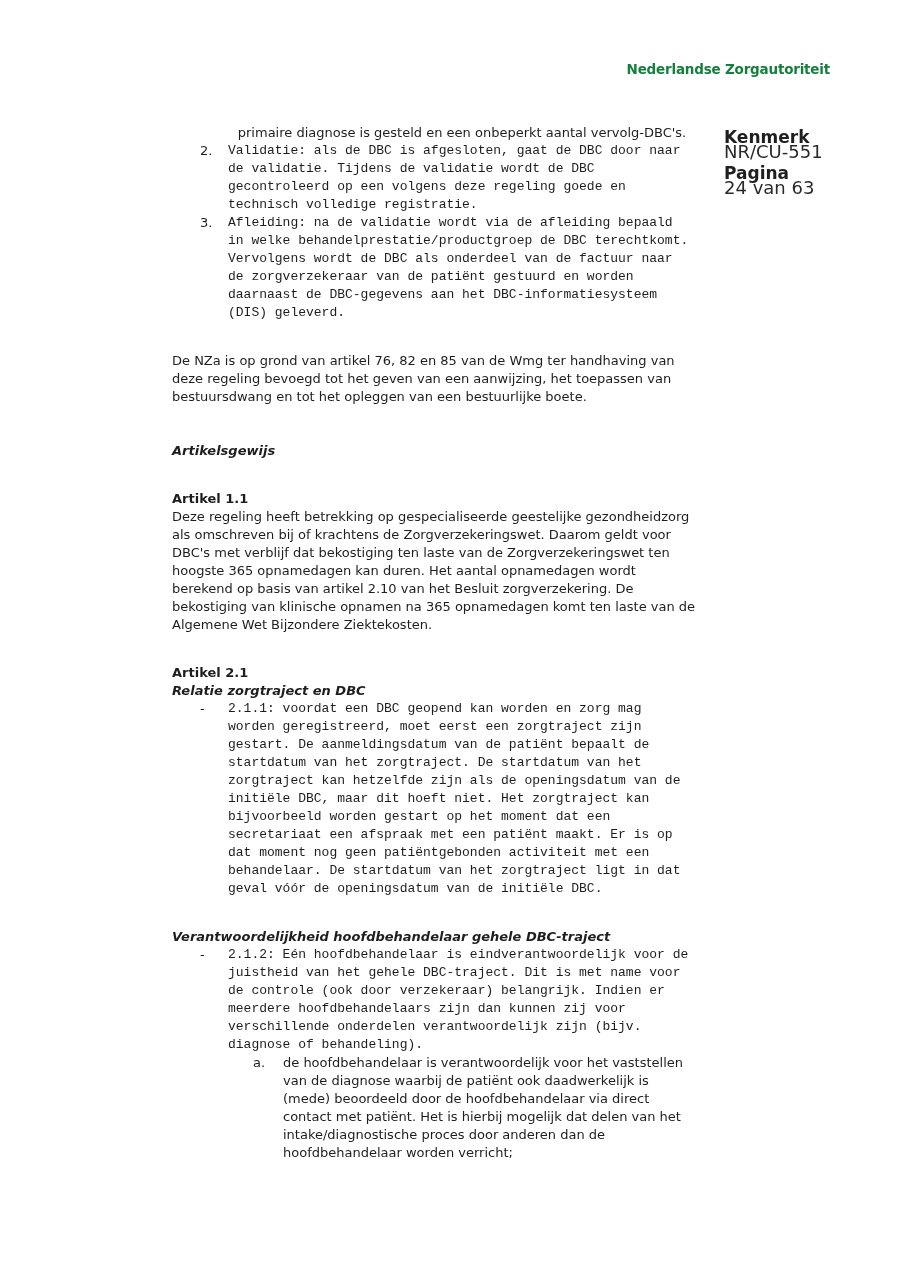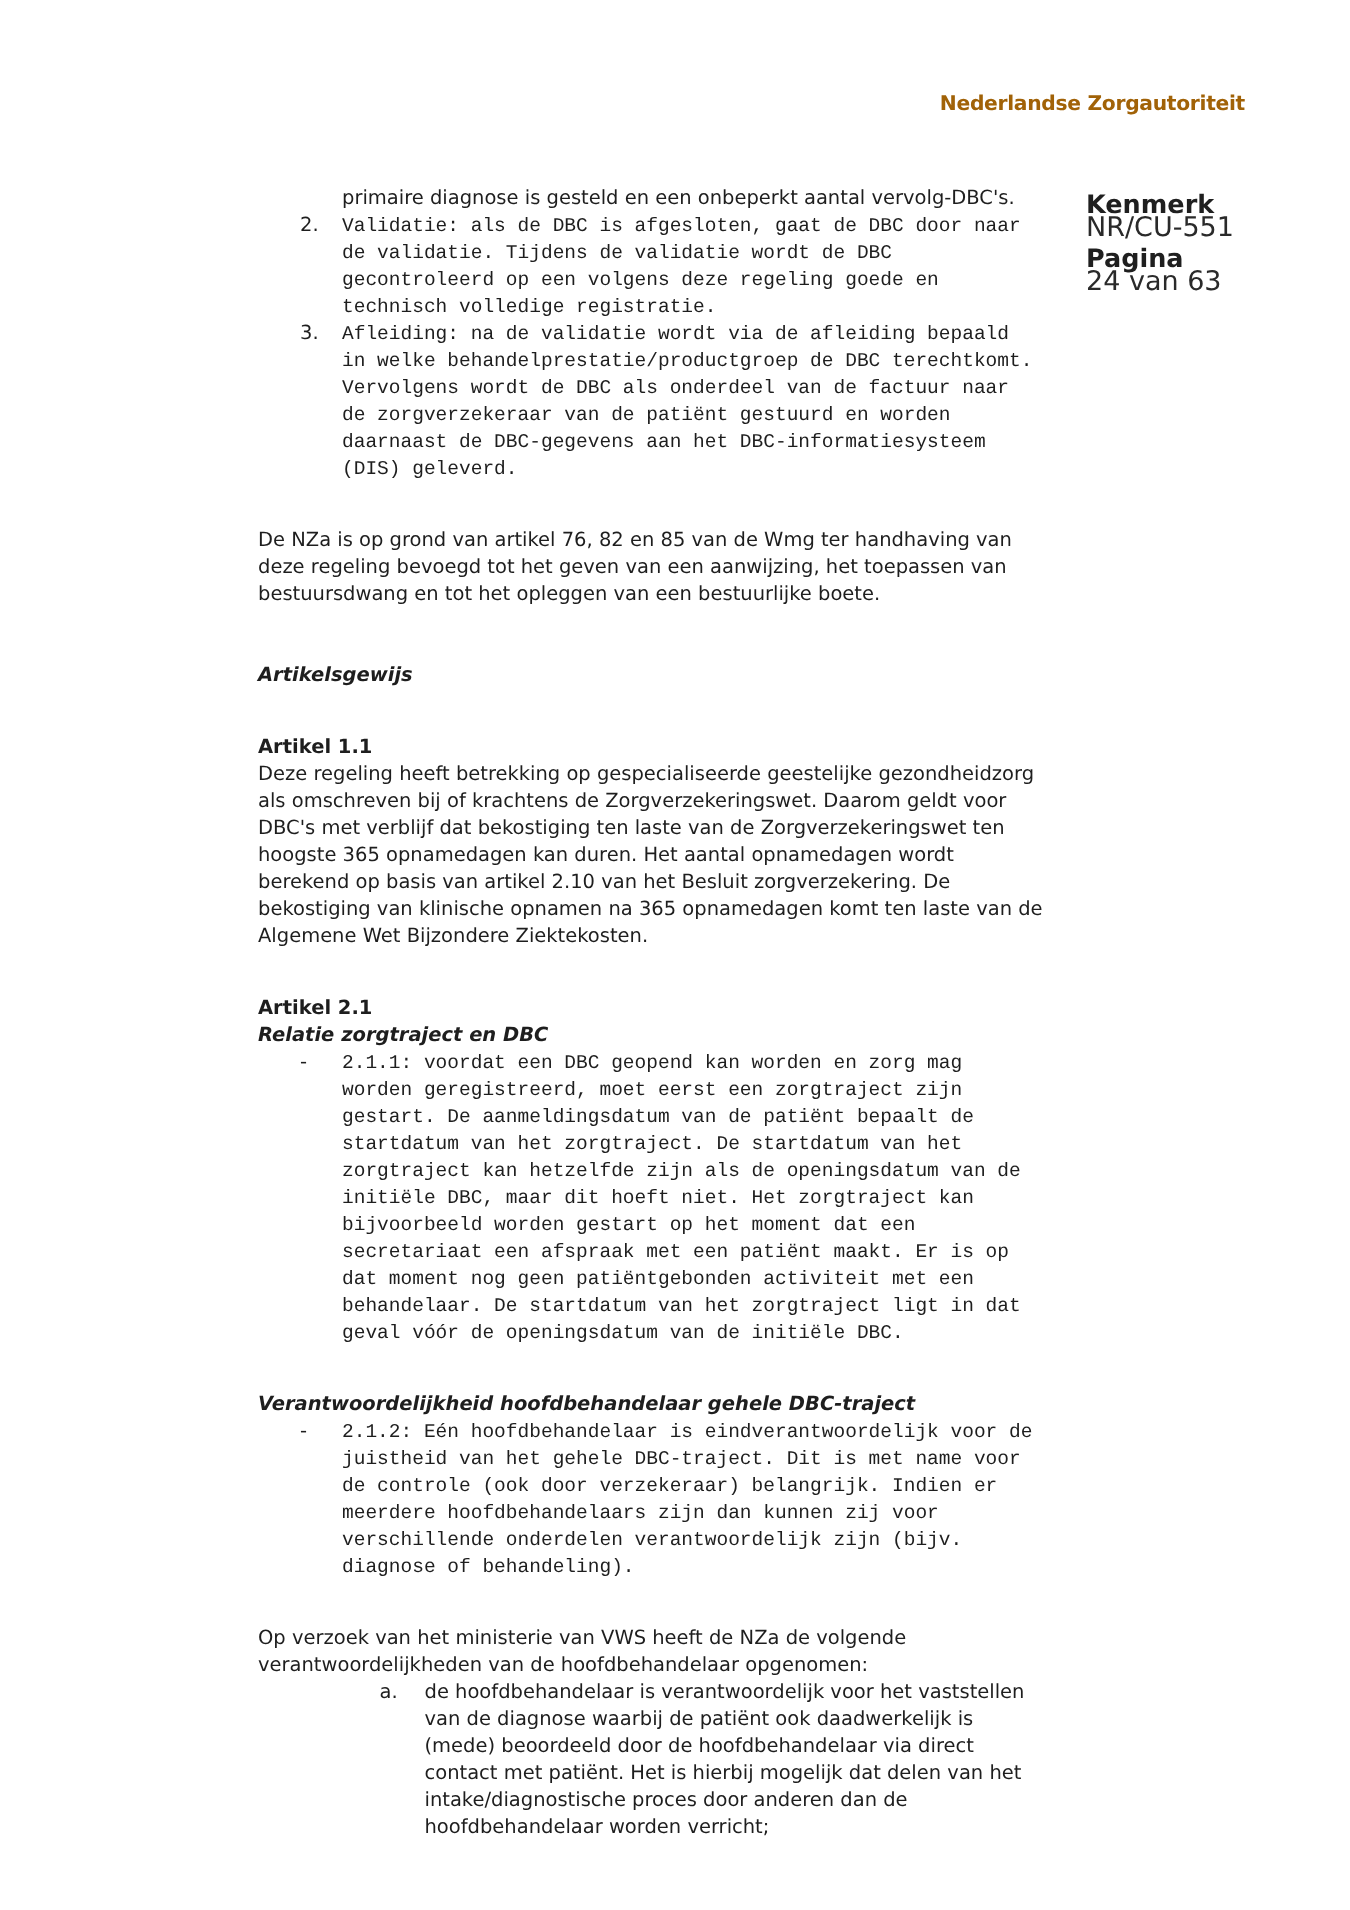--- a/index.html
+++ b/index.html
@@ -12,21 +12,21 @@
     position: relative;
     width: 900px; height: 1273px;
     background: #ffffff;
     overflow: hidden;
   }
   .logo {
     position: absolute;
     top: 61px; right: 70px;
     font-size: 13.5px;
     font-weight: 700;
-    color: #a16207;
+    color: #15803d;
     letter-spacing: -0.2px;
   }
   .side {
     position: absolute;
     left: 724px; top: 130px;
     width: 140px;
     color: #2a2a2a;
   }
   .side-label {
     font-size: 17px;
@@ -47,21 +47,21 @@
     font-size: 13px;
     line-height: 18px;
     color: #1e1e1e;
   }
   .li { display: flex; }
   .li .num {
     flex: 0 0 28px;
     margin-left: 28px;
   }
   .li .li-text { flex: 1; font-family: Liberation Mono, monospace; }
-  .indent-tail { margin-left: 56px; }
+  .indent-tail { margin-left: 56px; text-align: center; }
   .para { margin: 0; }
   .gap-1 { margin-top: 30px; }
   .gap-2 { margin-top: 36px; }
   .h-italic {
     font-style: italic;
     font-weight: 700;
   }
   .h-bold { font-weight: 700; }
   .sub-li {
     display: flex;
@@ -113,21 +113,20 @@
       <span class="li-text">2.1.1: voordat een DBC geopend kan worden en zorg mag worden geregistreerd, moet eerst een zorgtraject zijn gestart. De aanmeldingsdatum van de patiënt bepaalt de startdatum van het zorgtraject. De startdatum van het zorgtraject kan hetzelfde zijn als de openingsdatum van de initiële DBC, maar dit hoeft niet. Het zorgtraject kan bijvoorbeeld worden gestart op het moment dat een secretariaat een afspraak met een patiënt maakt. Er is op dat moment nog geen patiëntgebonden activiteit met een behandelaar. De startdatum van het zorgtraject ligt in dat geval vóór de openingsdatum van de initiële DBC.</span>
     </div>
 
     <div class="h-italic gap-1">Verantwoordelijkheid hoofdbehandelaar gehele DBC-traject</div>
 
     <div class="li">
       <span class="num">-</span>
       <span class="li-text">2.1.2: Eén hoofdbehandelaar is eindverantwoordelijk voor de juistheid van het gehele DBC-traject. Dit is met name voor de controle (ook door verzekeraar) belangrijk. Indien er meerdere hoofdbehandelaars zijn dan kunnen zij voor verschillende onderdelen verantwoordelijk zijn (bijv. diagnose of behandeling).</span>
     </div>
 
-    <p class="para gap-1 indent-tail">Op verzoek van het ministerie van VWS heeft de NZa de volgende verantwoordelijkheden van de hoofdbehandelaar opgenomen:</p>
 
     <div class="sub-li">
       <span class="sub-num">a.</span>
       <span class="sub-text">de hoofdbehandelaar is verantwoordelijk voor het vaststellen van de diagnose waarbij de patiënt ook daadwerkelijk is (mede) beoordeeld door de hoofdbehandelaar via direct contact met patiënt. Het is hierbij mogelijk dat delen van het intake/diagnostische proces door anderen dan de hoofdbehandelaar worden verricht;</span>
     </div>
 
   </div>
 </div>
 
 </body></html>

